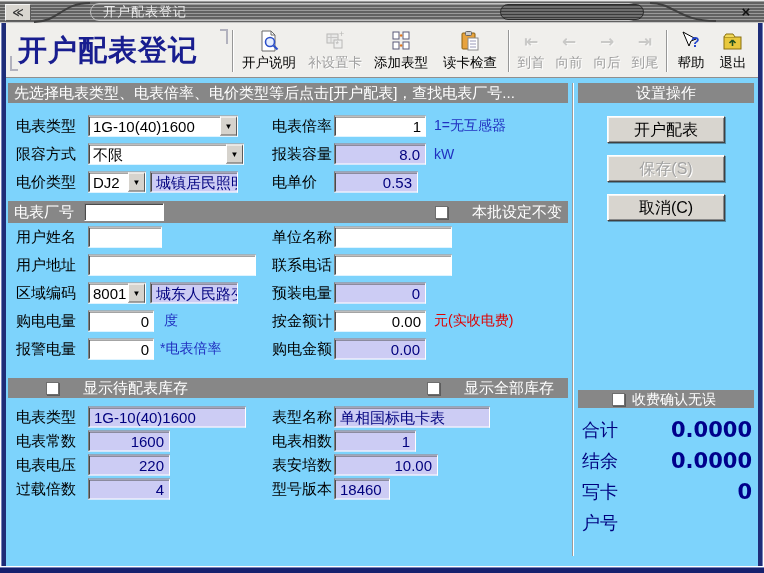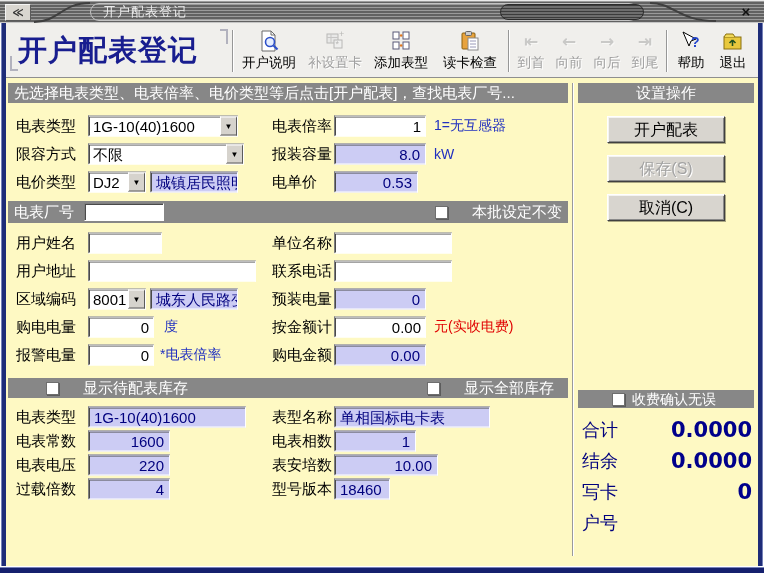--- a/index.html
+++ b/index.html
@@ -39,21 +39,21 @@
   .tbtn { width:66px; height:48px; display:flex; flex-direction:column; align-items:center; justify-content:center; gap:1px; }
   .tbtn.nav { width:38px; }
   .tbtn.small { width:42px; }
   .ticon { height:23px; display:flex; align-items:center; justify-content:center; }
   .tlabel { font-size:13.5px; color:#000; white-space:nowrap; }
   .tbtn.disabled .tlabel { color:#a0a0a0; text-shadow:1px 1px 0 #ffffff; }
   .tbtn.disabled .ticon { filter:grayscale(1) opacity(.55); }
   .navglyph { font-family:"DejaVu Sans",sans-serif; font-size:17px; font-weight:bold; color:#a9a9a9; text-shadow:1px 1px 0 #fff; }
 
   
-  .client { position:absolute; top:78px; left:6px; right:6px; bottom:7px; background:#fef9c3; }
+  .client { position:absolute; top:78px; left:6px; right:6px; bottom:7px; background:#7dd3fc; }
   .main { position:absolute; left:2px; top:5px; width:560px; }
   .vdivider { position:absolute; left:566px; top:5px; bottom:10px; width:2px;
     border-left:1px solid #9a9a9a; border-right:1px solid #ffffff; }
   .side { position:absolute; left:572px; width:176px; top:5px; }
 
   .gbar { height:20px; line-height:20px; background:#878787; color:#fff; font-size:15px; padding:0 6px;
     display:flex; align-items:center; white-space:nowrap; }
   .instruction { margin-bottom:9px; }
 
   .frow { position:relative; height:28px; }
@@ -72,23 +72,23 @@
   .blue.num { text-align:right; }
   .dd { height:21px; background:#fff; display:flex; align-items:stretch; }
   .ddval { flex:1; font-size:15px; color:#000; line-height:19px; padding-left:4px; white-space:nowrap; overflow:hidden; }
   .ddarrow { width:17px; background:#d6d3cd; border:1px solid; border-color:#ffffff #5c5c5c #5c5c5c #ffffff;
     font-size:8px; color:#000; display:flex; align-items:center; justify-content:center; }
 
   .cb { width:13px; height:13px; background:#ffffff; border:1px solid #6e6e6e;
     box-shadow:1px 1px 0 #5c5c5c; display:inline-block; flex:none; }
   .cbrow { display:flex; align-items:center; gap:24px; }
 
-  .factorybar { height:22px; margin-top:5px; margin-bottom:6px; justify-content:flex-start; }
+  .factorybar { height:22px; margin-top:5px; margin-bottom:0; justify-content:flex-start; }
   .factorybar .gspacer { flex:1; }
-  .invbar { margin-top:9px; margin-bottom:7px; padding-left:38px; padding-right:14px; justify-content:space-between; }
+  .invbar { margin-top:15px; margin-bottom:7px; padding-left:38px; padding-right:14px; justify-content:space-between; }
 
   
   .sideheader { justify-content:center; }
   .sbtn { display:block; width:118px; height:27px; margin:0 auto; background:#d8d5cf; font-size:16px; color:#000;
     text-align:center; line-height:25px; border:1px solid; border-color:#ffffff #404040 #404040 #ffffff;
     box-shadow:1px 1px 0 #00000055, inset 1px 1px 0 #f4f4f2, inset -1px -1px 0 #8a8a8a; white-space:nowrap; }
   .sbtn.primary { margin-top:13px; }
   .sbtn.mt { margin-top:12px; }
   .sbtn.disabled { color:#a3a3a3; text-shadow:1px 1px 0 #ffffff; }
   .confirmbar { height:18px; line-height:18px; margin-top:169px; font-size:14px; gap:7px; padding-left:34px; }

